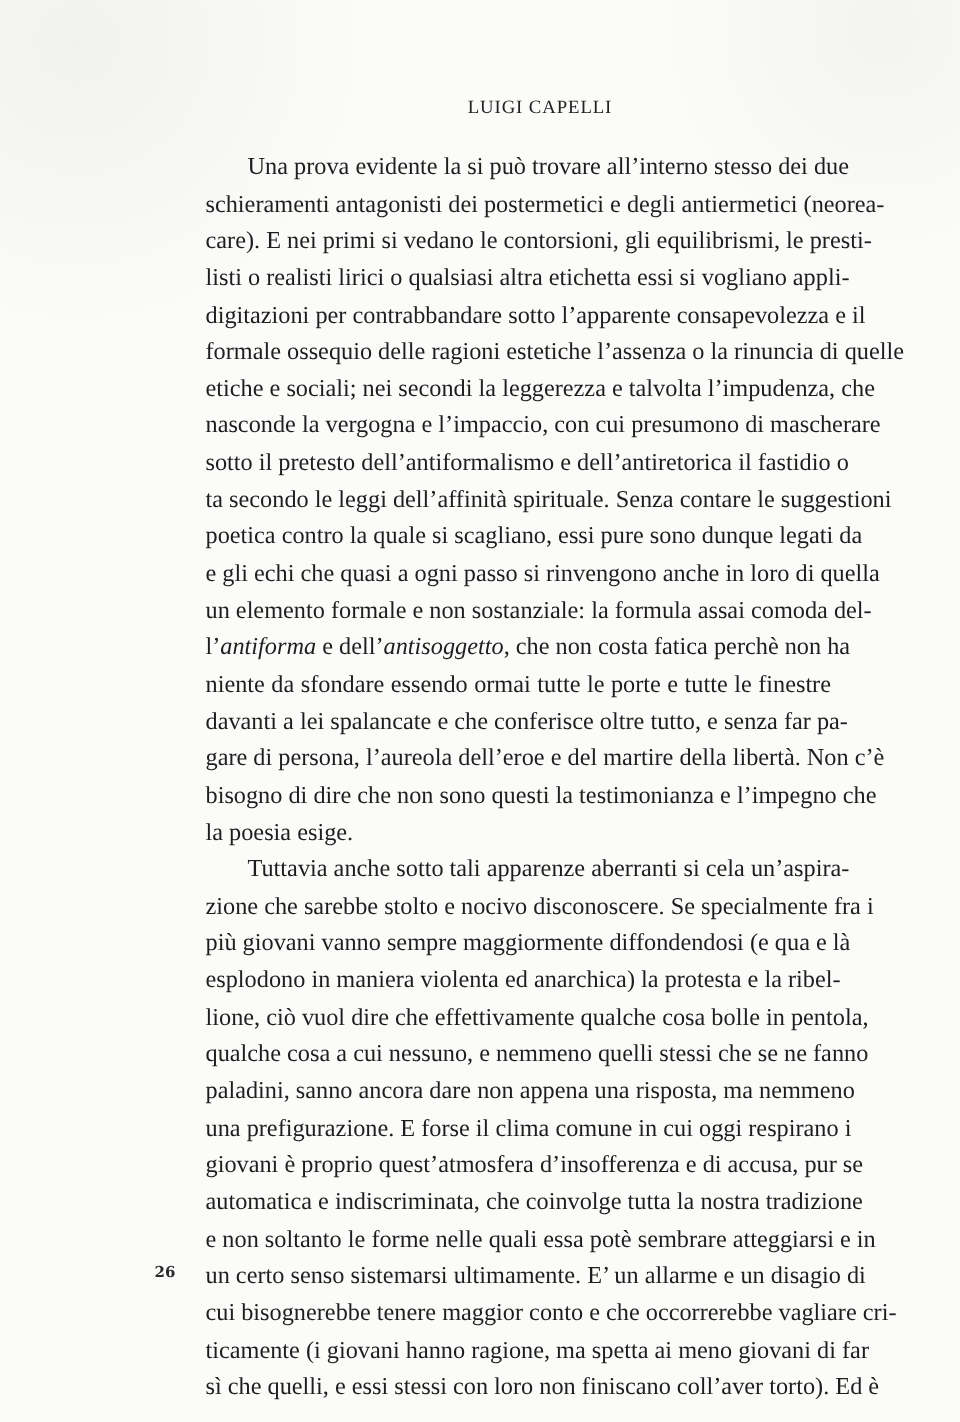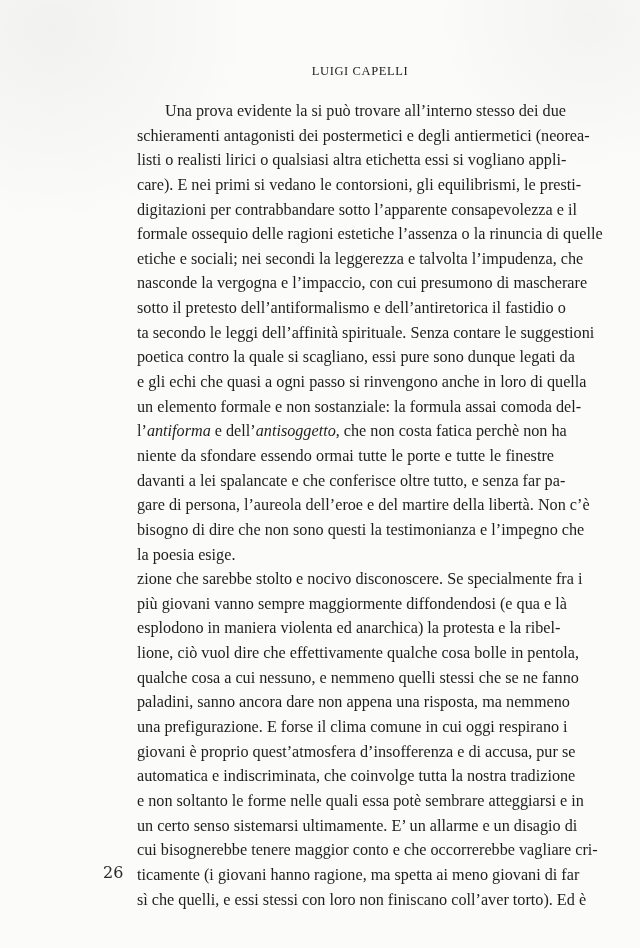--- a/index.html
+++ b/index.html
@@ -57,55 +57,56 @@
       text-align-last: left;
     }
     .line.indent {
       padding-left: 28px;
     }
     .line em {
     }
     .page-number {
       position: absolute;
       left: 103px;
-      top: 863px;
-      font-size: 16px;
-      font-weight: normal;
+      top: 843px;
+      font-size: 10px;
+      font-weight: bold;
       color: #2a2a2a;
       font-family: "DejaVu Serif", serif;
     }
   </style>
 </head>
 <body>
 
 <div class="page">
   <div class="running-head">LUIGI CAPELLI</div>
   <div class="body-text" id="body-text">
       <div>
         <span class="line indent">Una prova evidente la si può trovare all’interno stesso dei due</span>
         <span class="line">schieramenti antagonisti dei postermetici e degli antiermetici (neorea-</span>
+        <span class="line">care). E nei primi si vedano le contorsioni, gli equilibrismi, le presti-</span>
         <span class="line">listi o realisti lirici o qualsiasi altra etichetta essi si vogliano appli-</span>
-        <span class="line">care). E nei primi si vedano le contorsioni, gli equilibrismi, le presti-</span>
         <span class="line">digitazioni per contrabbandare sotto l’apparente consapevolezza e il</span>
         <span class="line">formale ossequio delle ragioni estetiche l’assenza o la rinuncia di quelle</span>
         <span class="line">etiche e sociali; nei secondi la leggerezza e talvolta l’impudenza, che</span>
         <span class="line">nasconde la vergogna e l’impaccio, con cui presumono di mascherare</span>
         <span class="line">sotto il pretesto dell’antiformalismo e dell’antiretorica il fastidio o</span>
         <span class="line">ta secondo le leggi dell’affinità spirituale. Senza contare le suggestioni</span>
         <span class="line">poetica contro la quale si scagliano, essi pure sono dunque legati da</span>
         <span class="line">e gli echi che quasi a ogni passo si rinvengono anche in loro di quella</span>
         <span class="line">un elemento formale e non sostanziale: la formula assai comoda del-</span>
         <span class="line"><span>l’</span><em>antiforma</em><span> e dell’</span><em>antisoggetto</em><span>, che non costa fatica perchè non ha</span></span>
         <span class="line">niente da sfondare essendo ormai tutte le porte e tutte le finestre</span>
         <span class="line">davanti a lei spalancate e che conferisce oltre tutto, e senza far pa-</span>
         <span class="line">gare di persona, l’aureola dell’eroe e del martire della libertà. Non c’è</span>
         <span class="line">bisogno di dire che non sono questi la testimonianza e l’impegno che</span>
         <span class="line last">la poesia esige.</span>
       </div>
       <div>
+        <span class="line indent">Tuttavia anche sotto tali apparenze aberranti si cela un’aspira-</span>
         <span class="line">zione che sarebbe stolto e nocivo disconoscere. Se specialmente fra i</span>
         <span class="line">più giovani vanno sempre maggiormente diffondendosi (e qua e là</span>
         <span class="line">esplodono in maniera violenta ed anarchica) la protesta e la ribel-</span>
         <span class="line">lione, ciò vuol dire che effettivamente qualche cosa bolle in pentola,</span>
         <span class="line">qualche cosa a cui nessuno, e nemmeno quelli stessi che se ne fanno</span>
         <span class="line">paladini, sanno ancora dare non appena una risposta, ma nemmeno</span>
         <span class="line">una prefigurazione. E forse il clima comune in cui oggi respirano i</span>
         <span class="line">giovani è proprio quest’atmosfera d’insofferenza e di accusa, pur se</span>
         <span class="line">automatica e indiscriminata, che coinvolge tutta la nostra tradizione</span>
         <span class="line">e non soltanto le forme nelle quali essa potè sembrare atteggiarsi e in</span>

